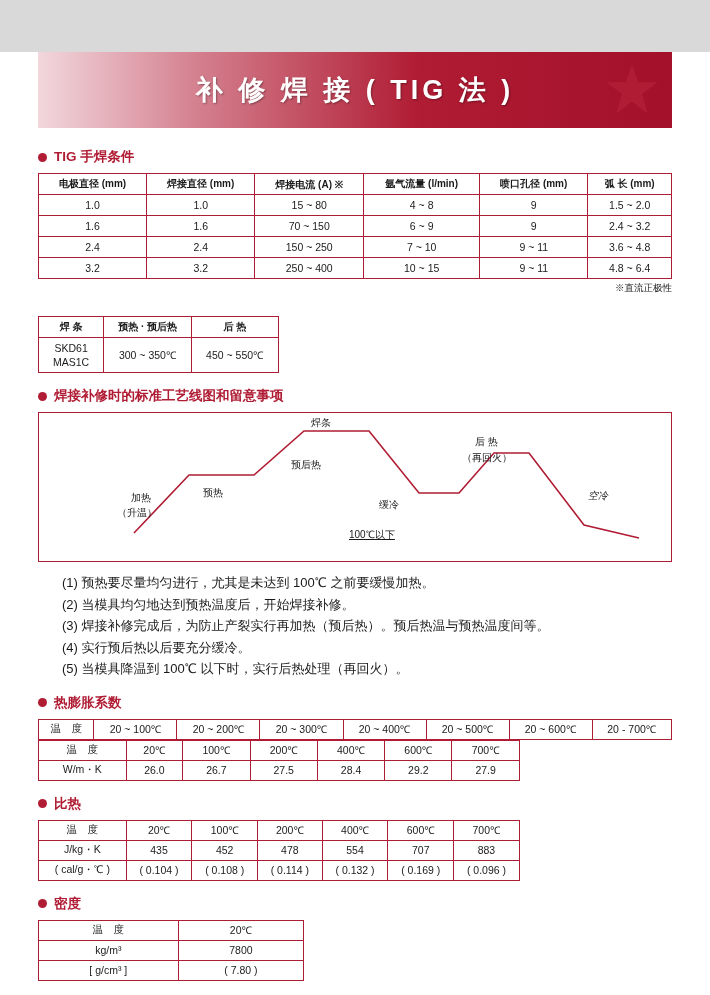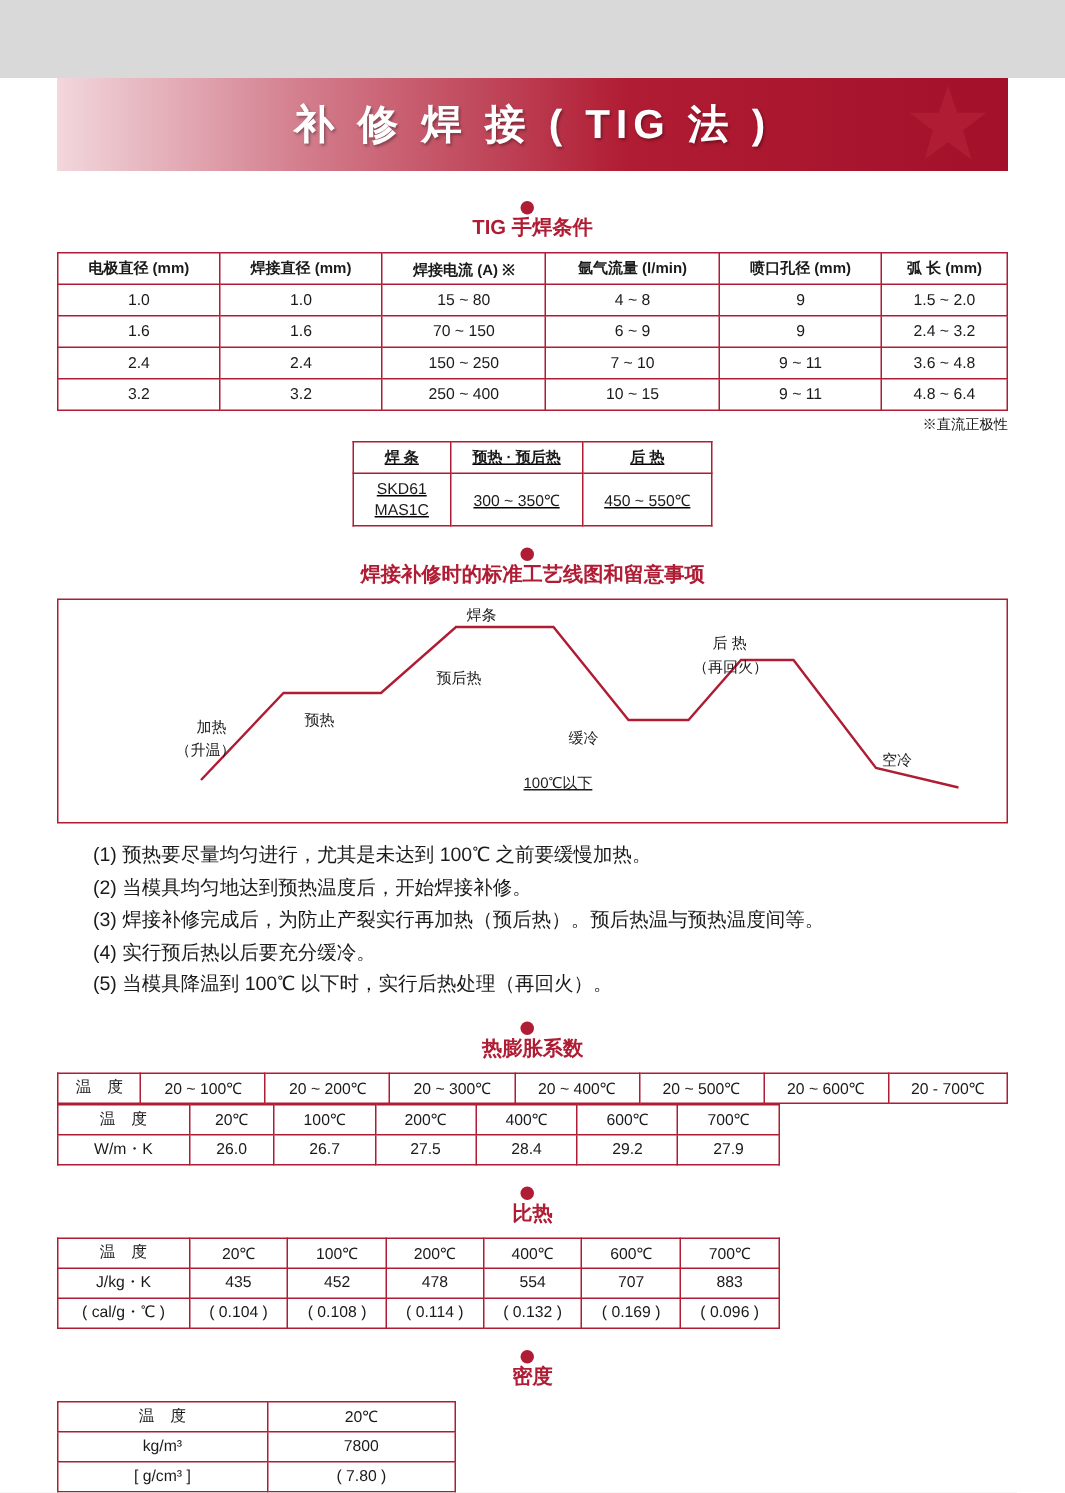--- a/index.html
+++ b/index.html
@@ -16,21 +16,21 @@
   .page {
     position: relative;
     width: 710px;
     height: 995px;
     background: #ffffff;
     box-sizing: border-box;
   }
   .banner {
     position: relative;
     margin: 52px 38px 0 38px;
-    height: 62px;
+    height: 76px;
     background: linear-gradient(to right, #f2d7dd 0%, #d4808f 25%, #b01c33 60%, #a2102a 100%);
     display: flex;
     align-items: center;
     justify-content: center;
   }
   .banner-title {
     color: #ffffff;
     font-size: 27px;
     font-weight: bold;
     letter-spacing: 4px;
@@ -47,21 +47,20 @@
     display: block;
   }
   .content {
     padding: 0 38px;
     margin-top: 20px;
   }
   .section-head {
     display: flex;
     align-items: center;
     margin: 14px 0 7px 0;
-    flex-direction: column;
   }
   .bullet {
     width: 9px;
     height: 9px;
     border-radius: 50%;
     background: #b01c33;
     margin-right: 7px;
     flex: 0 0 auto;
   }
   .section-title {
@@ -91,23 +90,22 @@
   }
   .tbl-tig td { height: 16px; }
   .note-right {
     text-align: right;
     font-size: 9.5px;
     color: #1a1a1a;
     margin-top: 3px;
   }
   .tbl-preheat-wrap {
     display: flex;
-    justify-content: center;
-    margin-top: 4px;
-    text-decoration: underline;
+    justify-content: flex-start;
+    margin-top: 21px;
   }
   .tbl-preheat td {
     padding: 3px 14px;
   }
   .tbl-preheat .mat {
     line-height: 1.35;
   }
   .graph-box {
     border: 1px solid #b01c33;
     height: 148px;
@@ -231,21 +229,21 @@
         <polyline points="95,120 150,62 215,62 265,18 330,18 380,80 420,80 455,40 490,40 545,112 600,125" fill="none" stroke="#b01c33" stroke-width="1.6"></polyline>
       </svg>
       <div class="glabel" style="left:92px; top:78px;">加热</div>
       <div class="glabel" style="left:78px; top:93px;">（升温）</div>
       <div class="glabel" style="left:164px; top:73px;">预热</div>
       <div class="glabel" style="left:272px; top:3px;">焊条</div>
       <div class="glabel" style="left:252px; top:45px;">预后热</div>
       <div class="glabel" style="left:340px; top:85px;">缓冷</div>
       <div class="glabel" style="left:436px; top:22px;">后 热</div>
       <div class="glabel" style="left:423px; top:38px;">（再回火）</div>
-      <div class="glabel" style="left:549px; top:100px;">空冷</div>
+      <div class="glabel" style="left:549px; top:76px;font-style:italic;">空冷</div>
       <div class="glabel" style="left:310px; top:115px;text-decoration:underline;">100℃以下</div>
     </div>
 
     <div class="notes">
       <div>(1) 预热要尽量均匀进行，尤其是未达到 100℃ 之前要缓慢加热。</div>
       <div>(2) 当模具均匀地达到预热温度后，开始焊接补修。</div>
       <div>(3) 焊接补修完成后，为防止产裂实行再加热（预后热）。预后热温与预热温度间等。</div>
       <div>(4) 实行预后热以后要充分缓冷。</div>
       <div>(5) 当模具降温到 100℃ 以下时，实行后热处理（再回火）。</div>
     </div>

